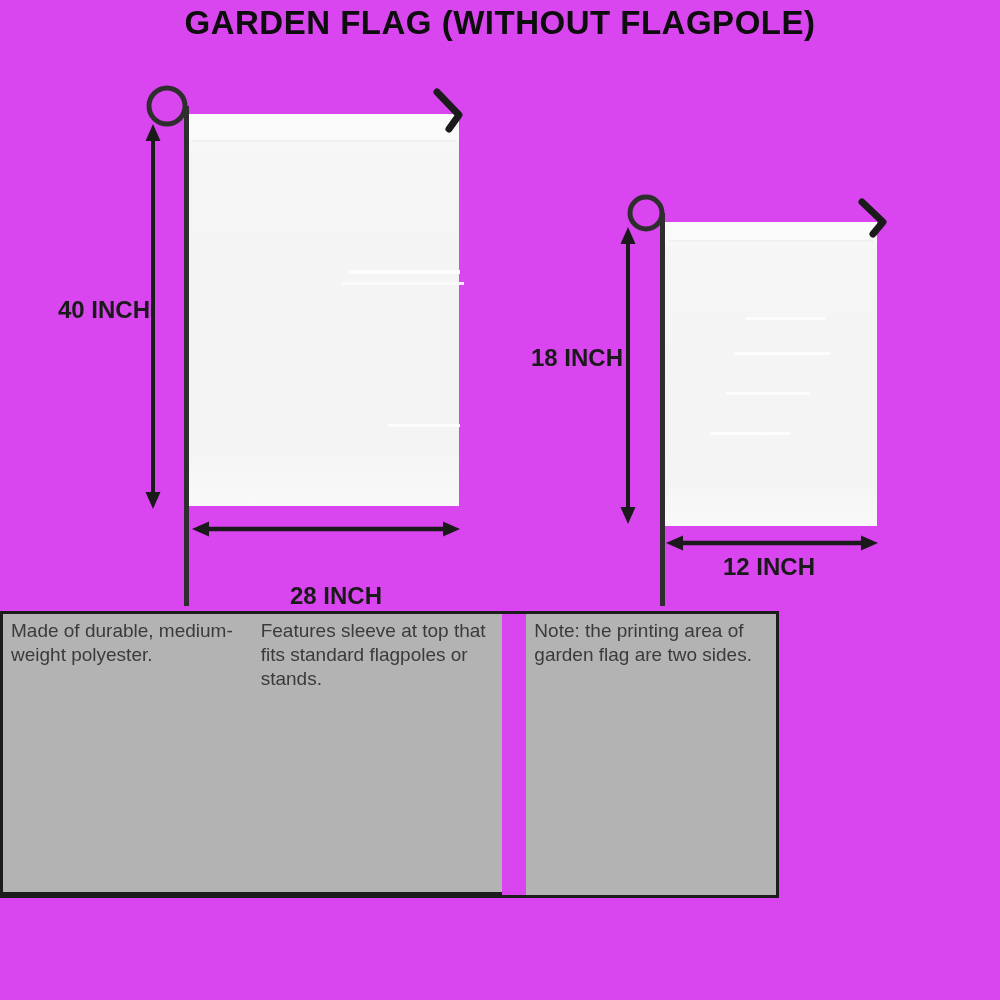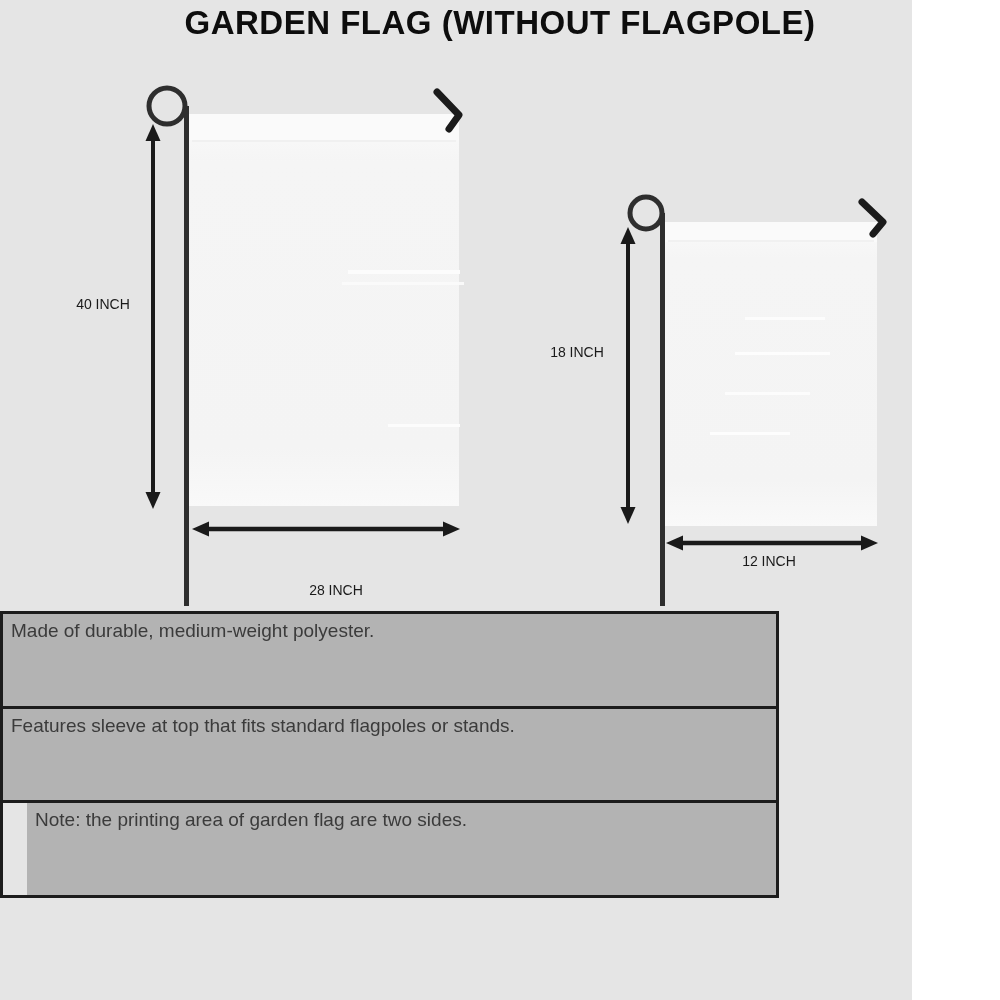--- a/index.html
+++ b/index.html
@@ -3,23 +3,23 @@
 <meta charset="utf-8">
 <style>
   html, body {
     margin: 0;
     padding: 0;
     background: #ffffff;
     font-family: "Liberation Sans", sans-serif;
   }
   .canvas {
     position: relative;
-    width: 912px;
+    width: 1000px;
     height: 1000px;
-    background: #e5e5e5;
+    background: #d946ef;
     overflow: hidden;
   }
   
   .title-block {
     position: absolute;
     top: 4px;
     left: 0;
     width: 1000px;
     text-align: center;
     color: #0d0d0d;
@@ -38,41 +38,41 @@
   }
   
   .gfx {
     position: absolute;
     top: 0;
     left: 0;
   }
   
   .dim-label {
     position: absolute;
-    font-size: 14px;
-    font-weight: normal;
+    font-size: 24px;
+    font-weight: bold;
     color: #1a1a1a;
     text-align: center;
     white-space: nowrap;
   }
   .lbl-40 { left: 58px;  top: 296px; width: 90px;  }
   .lbl-28 { left: 266px; top: 536px; width: 140px; margin-top: 46px; }
   .lbl-18 { left: 517px; top: 344px; width: 120px; }
   .lbl-12 { left: 699px; top: 553px; width: 140px; }
   
   .features-table {
     position: absolute;
     left: 0;
     top: 611px;
     width: 779px;
     height: 287px;
     box-sizing: border-box;
     border: 3px solid #1c1c1c;
     display: flex;
-    flex-direction: column;
+    flex-direction: row;
   }
   .feature-row {
     flex: 1 1 0;
     box-sizing: border-box;
     border-bottom: 3px solid #1c1c1c;
     padding: 5px 10px 0 8px;
     font-size: 19px;
     color: #3b3b3b;
     line-height: 1.25;
   }

